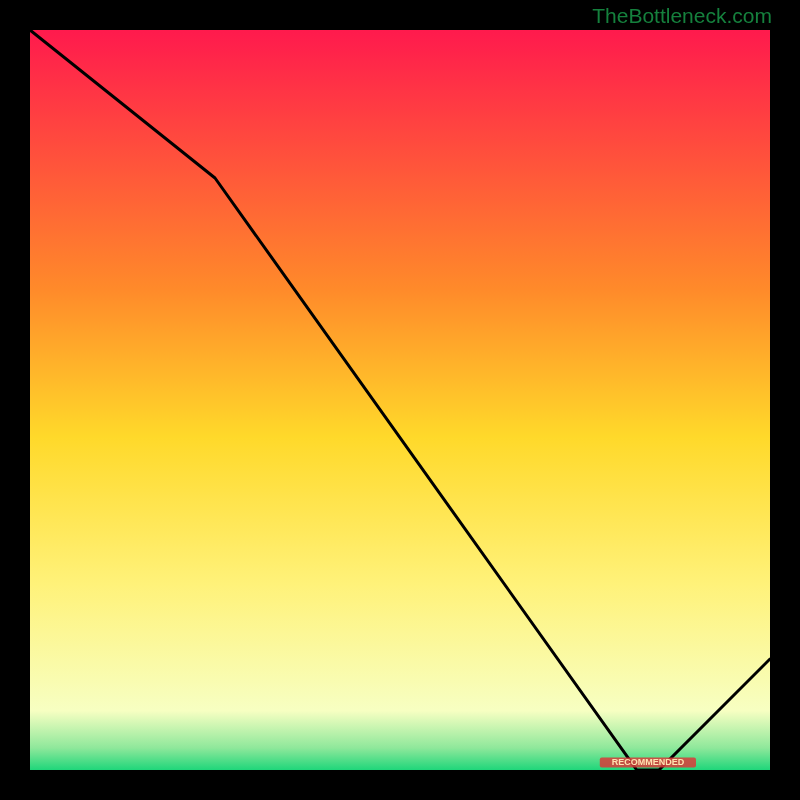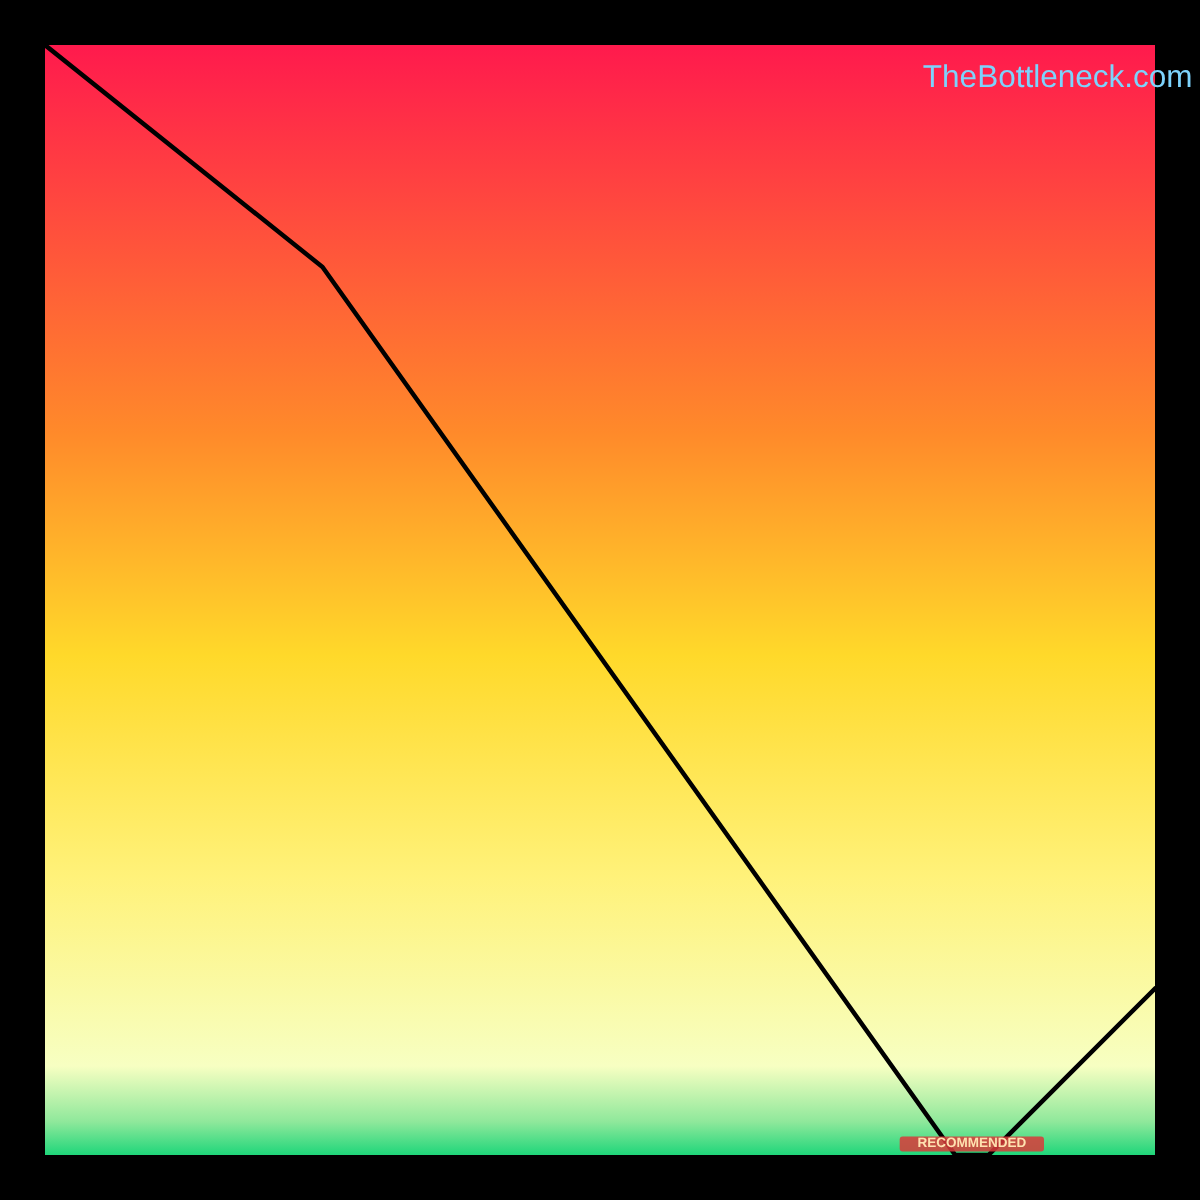--- a/index.html
+++ b/index.html
@@ -7,26 +7,25 @@
     width: 800px;
     height: 800px;
     background: #000;
     font-family: Arial, sans-serif;
     position: relative;
     overflow: hidden;
   }
   .watermark {
     position: absolute;
     top: 4px;
-    right: 5px;
-    color: #7dd3fc;
+    right: 28px;
+    color: #15803d;
     font-size: 21px;
     font-weight: 500;
     z-index: 10;
-    margin-top: 36px;
   }
   .plot-frame {
     position: absolute;
     top: 30px;
     left: 30px;
     width: 740px;
     height: 740px;
     background: #737373;
   }
   .plot-area {

